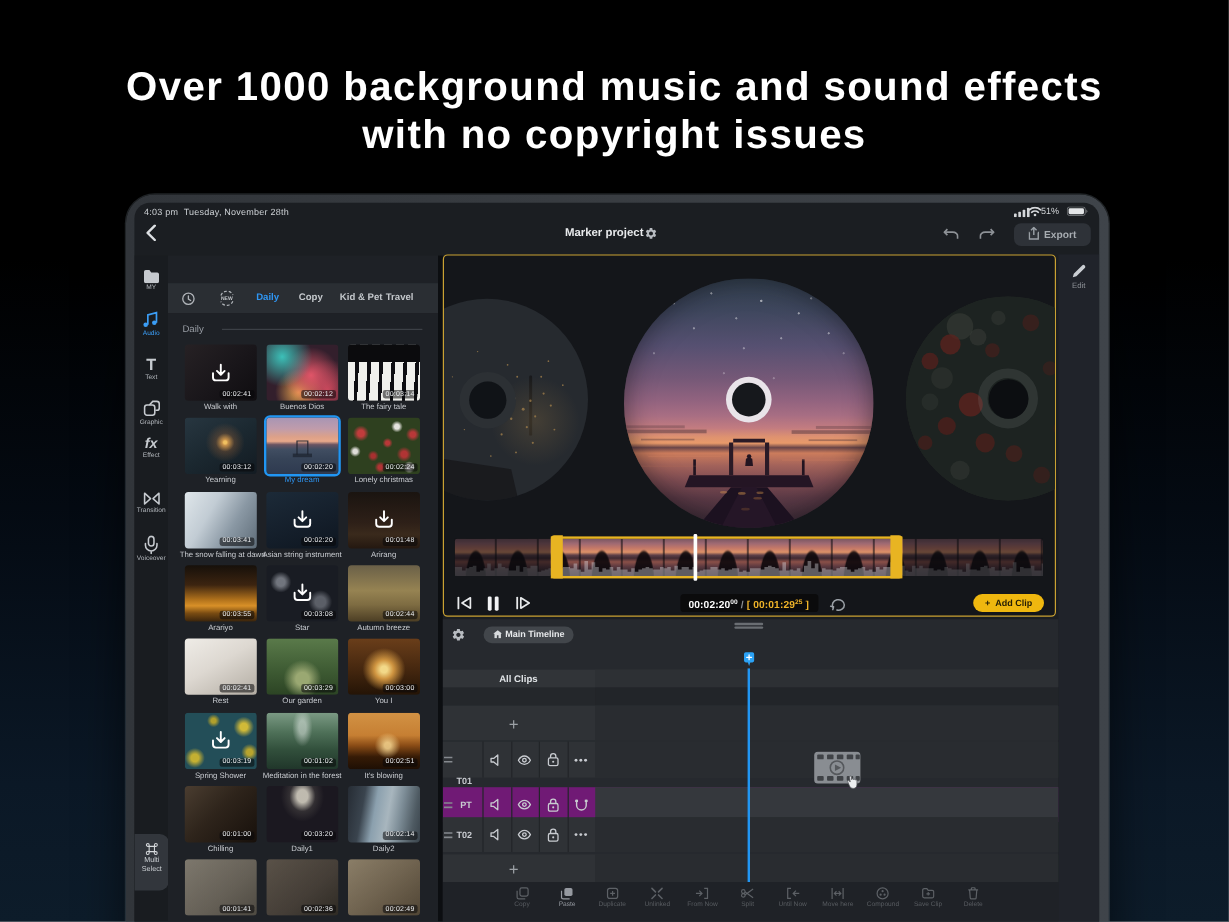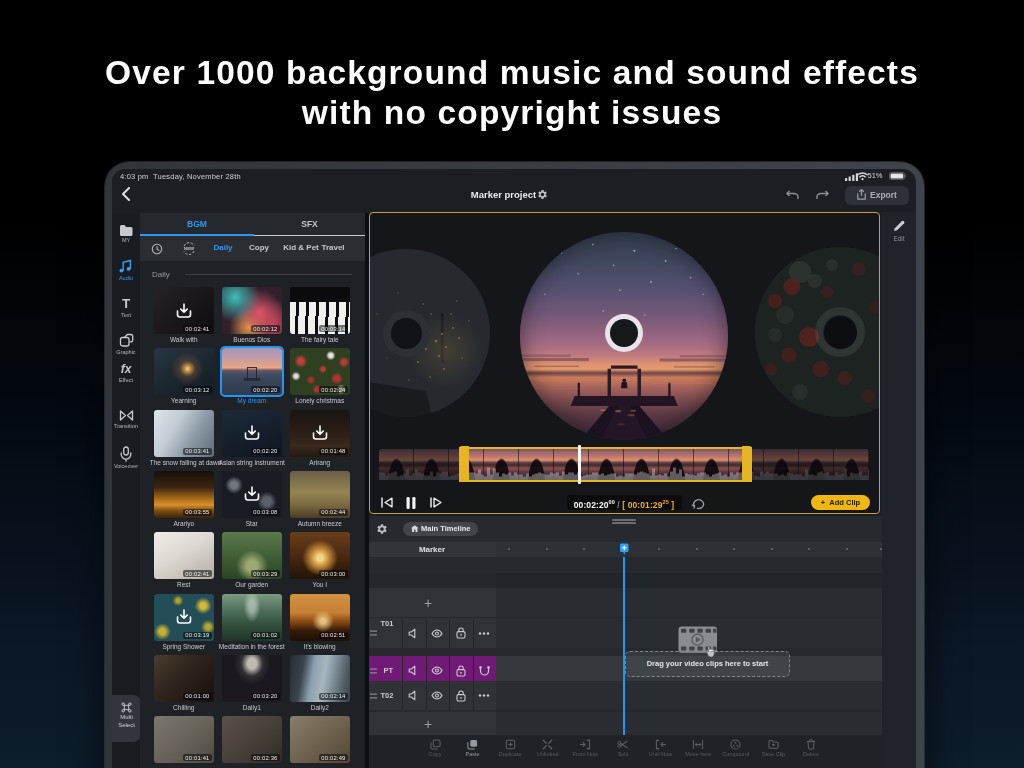--- a/index.html
+++ b/index.html
@@ -196,26 +196,20 @@
       </div>
       <div class="multisel">
         <svg width="11" height="11" viewBox="0 0 20 20">
           <path d="M6 6 H14 V14 H6 Z M6 6 H4 a2.2 2.2 0 110-4.4 A2.2 2.2 0 016 3.8 Z M14 6 V4 a2.2 2.2 0 114.4 0 A2.2 2.2 0 0116.2 6 Z M14 14 h2 a2.2 2.2 0 11-2.2 2.2 A 2.2 2.2 0 0114 14 Z M6 14 v2 a2.2 2.2 0 11-2.2-2.2 A2.2 2.2 0 016 14 Z" fill="none" stroke="#d6d9dc" stroke-width="1.6"></path>
         </svg>
         <div style="font-size:6px;line-height:7.5px;color:#cdd1d5;margin-top:1px;">Multi<br>Select</div>
       </div>
     </div>
 
     <div id="musicpanel">
-      <div class="tabbar">
-        <div class="bgm">BGM</div>
-        <div class="sfx">SFX</div>
-        <div class="tabunder-b"></div>
-        <div class="tabunder-g"></div>
-      </div>
       <div class="catbar">
         <div class="cat" style="left:17px;transform:translateX(-50%);top:6.5px">
           <svg width="12" height="12" viewBox="0 0 12 12">
             <circle cx="6" cy="6" r="4.7" stroke="#b0b4b9" fill="none" stroke-width="1.1"></circle>
             <path d="M6 3.5 V6.2 L7.9 7.4" stroke="#b0b4b9" stroke-width="1.1" fill="none" stroke-linecap="round"></path>
           </svg>
         </div>
         <div class="cat" style="left:49px;transform:translateX(-50%);top:6px">
           <svg width="13" height="13" viewBox="0 0 13 13">
             <path d="M1.6 4.2 a5.4 5.4 0 0110-0.4 M11.5 9 a5.4 5.4 0 01-10 0.3" stroke="#b0b4b9" fill="none" stroke-width="1" stroke-dasharray="2.4 1.6"></path>
@@ -532,54 +526,44 @@
       <div style="position:absolute;left:243.5px;top:3.5px;width:24px;height:1.5px;background:#6a6e73;border-radius:1px;"></div>
       <div style="position:absolute;left:243.5px;top:6.5px;width:24px;height:1.5px;background:#6a6e73;border-radius:1px;"></div>
       <div class="ticon" style="left:7px;top:7.5px;">
         <svg width="12" height="12" viewBox="0 0 24 24">
           <path d="M19.14 12.94c.04-.3.06-.61.06-.94 0-.32-.02-.64-.07-.94l2.03-1.58c.18-.14.23-.41.12-.61l-1.92-3.32c-.12-.22-.37-.29-.59-.22l-2.39.96c-.5-.38-1.03-.7-1.62-.94l-.36-2.54c-.04-.24-.24-.41-.48-.41h-3.84c-.24 0-.43.17-.47.41l-.36 2.54c-.59.24-1.13.57-1.62.94l-2.39-.96c-.22-.08-.47 0-.59.22L2.74 8.87c-.12.21-.08.47.12.61l2.03 1.58c-.05.3-.09.63-.09.94s.02.64.07.94l-2.03 1.58c-.18.14-.23.41-.12.61l1.92 3.32c.12.22.37.29.59.22l2.39-.96c.5.38 1.03.7 1.62.94l.36 2.54c.05.24.24.41.48.41h3.84c.24 0 .44-.17.47-.41l.36-2.54c.59-.24 1.13-.56 1.62-.94l2.39.96c.22.08.47 0 .59-.22l1.92-3.32c.12-.22.07-.47-.12-.61l-2.01-1.58zM12 15.6c-1.98 0-3.6-1.62-3.6-3.6s1.62-3.6 3.6-3.6 3.6 1.62 3.6 3.6-1.62 3.6-3.6 3.6z" fill="#b8bcc1"></path>
         </svg>
       </div>
       <div class="mainpill"><svg width="7.5" height="7" viewBox="0 0 10 9" style="display:inline-block;vertical-align:-0.5px;margin-right:3px;">
           <path d="M5 0 L10 4 H8.6 V9 H5.9 V5.8 H4.1 V9 H1.4 V4 H0 Z" fill="#d8dbde"></path>
         </svg>Main Timeline</div>
-      <div class="tlrow tlhead" style="top:26px;height:15px;">
+      <div class="tlrow tlhead" style="top:42.5px;height:14.5px;">
         <div class="tllane"></div>
-        <div class="tltext" style="top:3.5px;">Marker</div>
-        <div class="dot" style="left:139.5px;top:6.5px;"></div>
-        <div class="dot" style="left:177px;top:6.5px;"></div>
-        <div class="dot" style="left:214.6px;top:6.5px;"></div>
-        <div class="dot" style="left:289.7px;top:6.5px;"></div>
-        <div class="dot" style="left:327.3px;top:6.5px;"></div>
-        <div class="dot" style="left:364.8px;top:6.5px;"></div>
-        <div class="dot" style="left:402.4px;top:6.5px;"></div>
-        <div class="dot" style="left:439.9px;top:6.5px;"></div>
-        <div class="dot" style="left:477.5px;top:6.5px;"></div>
-        <div class="dot" style="left:511px;top:6.5px;"></div>
+        <div class="tltext" style="top:3px;">All Clips</div>
       </div>
       <div class="tlrow" style="top:57px;height:15px;background:#24272b;">
         <div style="position:absolute;left:127px;right:0;top:0;bottom:0;background:#222529;"></div>
       </div>
       <div class="trackrow" style="top:72px;height:29.5px;">
         <div class="lane"></div>
         <div style="position:absolute;left:55.5px;top:7px;font-size:14px;color:#9ca0a5;font-weight:400;">+</div>
       </div>
 
       <div class="trackrow" style="top:102.5px;">
         <div class="lane"></div>
         <div class="cellsep" style="left:33.5px;"></div>
         <div class="cellsep" style="left:57.3px;"></div>
         <div class="cellsep" style="left:80.8px;"></div>
         <div class="cellsep" style="left:104.5px;"></div>
         <div class="ticon" style="left:0px;top:12px;">
           <svg width="9" height="6" viewBox="0 0 9 6">
             <path d="M1 1.2 H8 M1 4.8 H8" stroke="#85898e" stroke-width="1.3"></path>
           </svg>
         </div>
-        <div class="tname" style="left:12px;top:1px;">T01</div>
+        <div class="tname" style="left:12px;top:28px;">T01</div>
         <div class="ticon" style="left:39.5px;top:9.5px;">
           <svg width="11" height="11" viewBox="0 0 11 11">
             <path d="M1.2 4 H3.4 L6.8 1.2 V9.8 L3.4 7 H1.2 Z" fill="none" stroke="#c8cbd0" stroke-width="1.1" stroke-linejoin="round"></path>
           </svg>
         </div>
         <div class="ticon" style="left:62.3px;top:10.5px;">
           <svg width="12" height="9" viewBox="0 0 12 9">
             <path d="M1 4.5 C2.6 1.6 4.4 1 6 1 C7.6 1 9.4 1.6 11 4.5 C9.4 7.4 7.6 8 6 8 C4.4 8 2.6 7.4 1 4.5 Z" fill="none" stroke="#c8cbd0" stroke-width="1.1"></path>
             <circle cx="6" cy="4.5" r="1.5" fill="none" stroke="#c8cbd0" stroke-width="1.1"></circle>
           </svg>
@@ -698,21 +682,20 @@
         <rect x="3" y="20.6" width="5.4" height="4" rx="0.8" fill="#3f4246"></rect>
           <rect x="11.2" y="20.6" width="5.4" height="4" rx="0.8" fill="#3f4246"></rect>
           <rect x="19.4" y="20.6" width="5.4" height="4" rx="0.8" fill="#3f4246"></rect>
           <rect x="27.6" y="20.6" width="5.4" height="4" rx="0.8" fill="#3f4246"></rect>
           <rect x="35" y="20.6" width="3.5" height="4" rx="0.8" fill="#3f4246"></rect>
         <circle cx="19.5" cy="13.7" r="5.6" fill="none" stroke="#55585c" stroke-width="1.3"></circle>
         <path d="M17.8 11 L23 13.7 L17.8 16.4 Z" fill="#55585c"></path>
         <path d="M30 21.5 c0-1 1.6-1 1.6 0 l0 2.2 c0.2-1 1.6-0.8 1.6 0.1 c0.3-0.8 1.5-0.6 1.5 0.3 c0.3-0.6 1.4-0.4 1.4 0.5 l0 3.2 c0 2-1 3.2-3 3.2 c-1.8 0-2.6-0.8-3.2-2.2 l-1.4-3.2 c-0.4-1 0.8-1.6 1.4-0.8 l0.6 0.9 Z" fill="#eceef0" stroke="#55585c" stroke-width="0.6"></path>
       </svg>
       </div>
-      <div id="dragbox">Drag your video clips here to start</div>
       <div id="tltoolbar">
         <div class="tbitem" style="left:47.5px;">
           <svg width="11" height="11" viewBox="0 0 12 12">
             <rect x="3.6" y="1" width="7.4" height="7.4" rx="1.6" fill="none" stroke="#5d6166" stroke-width="1.1"></rect>
             <path d="M8.4 11 H2.6 A1.6 1.6 0 011 9.4 V3.6" fill="none" stroke="#5d6166" stroke-width="1.1"></path>
           </svg>
           <div class="tbl">Copy</div>
         </div>
         <div class="tbitem" style="left:85.1px;color:#9599a0;">
           <svg width="11" height="11" viewBox="0 0 12 12">

